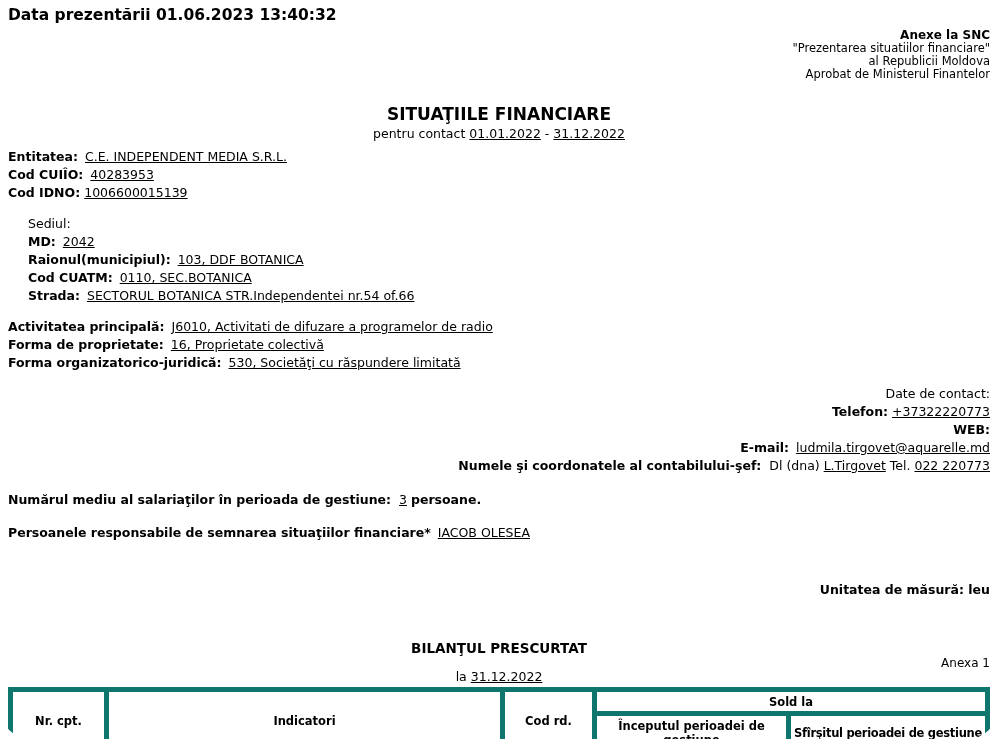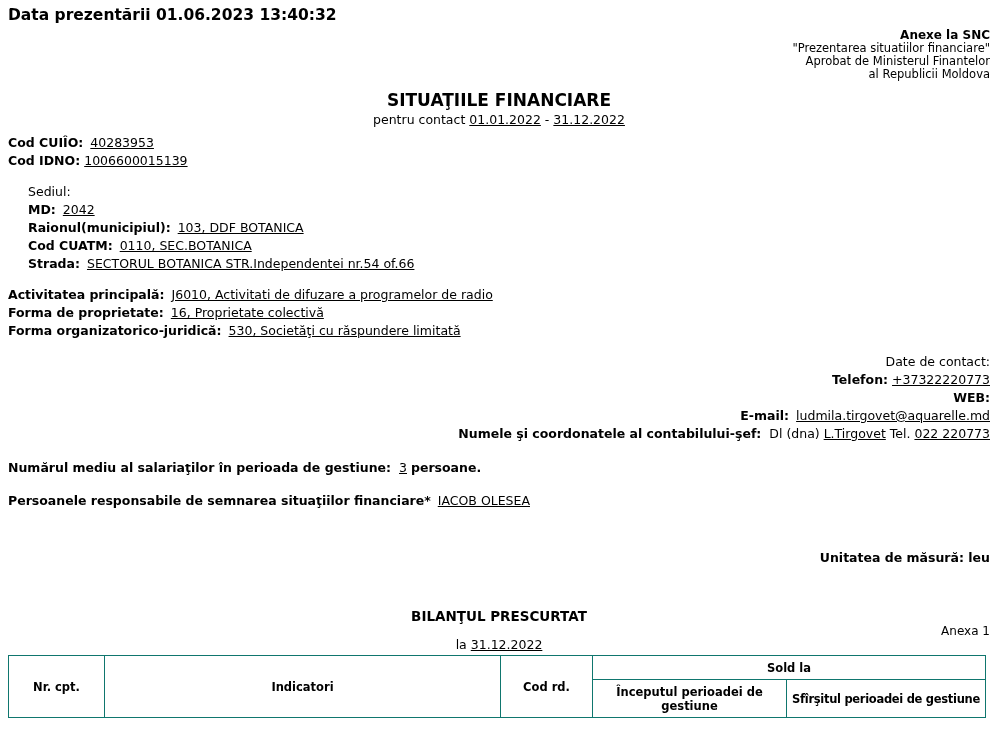--- a/index.html
+++ b/index.html
@@ -29,21 +29,21 @@
     font-size: 11.5px;
     line-height: 13px;
     margin-top: 4px;
   }
   .annex-block .first { font-weight: bold; font-size: 12px; }
 
   .title {
     text-align: center;
     font-size: 17px;
     font-weight: bold;
-    margin-top: 9px;
+    margin-top: 23px;
     line-height: 20px;
   }
   .subtitle {
     text-align: center;
     font-size: 12.5px;
     line-height: 16px;
     margin-top: 2px;
   }
 
   .sec-entity   { margin-top: 6px; }
@@ -69,21 +69,21 @@
   }
   .balance-annex { text-align: right; line-height: 14px; font-size: 12px; }
   .balance-date  { text-align: center; line-height: 14px; margin-bottom: 3px; }
 
   table.balance {
     width: 977px;
     border-collapse: collapse;
     table-layout: fixed;
   }
   table.balance th {
-    border: 1px solid #0f766e;
+    border: 5px solid #0f766e;
     font-size: 11.5px;
     font-weight: bold;
     text-align: center;
     vertical-align: middle;
     padding: 2px 3px;
     overflow: hidden;
   }
   th.soldla { height: 24px; }
   th.sub    { height: 38px; }
   th.nowrap { white-space: nowrap; letter-spacing: -0.3px; }
@@ -91,34 +91,37 @@
 </head>
 <body>
 
 <div class="page">
 
   <div class="doc-date">Data prezentării 01.06.2023 13:40:32</div>
 
   <div class="annex-block">
     <div class="first">Anexe la SNC</div>
     <div>"Prezentarea situatiilor financiare"</div>
+    <div>al Republicii Moldova</div>
     <div>Aprobat de Ministerul Finantelor</div>
-    <div>al Republicii Moldova</div>
   </div>
 
   <div class="title">SITUAŢIILE FINANCIARE</div>
 
   <div class="subtitle">
     <span>pentru contact</span>
     <span class="u">01.01.2022</span>
     <span>-</span>
     <span class="u">31.12.2022</span>
   </div>
 
   <div class="sec-entity">
+    <div class="line">
+      <span class="b">Entitatea:</span><span class="u val">C.E. INDEPENDENT MEDIA S.R.L.</span>
+    </div>
     <div class="line">
       <span class="b">Cod CUIÎO:</span><span class="u val">40283953</span>
     </div>
     <div class="line">
       <span class="b">Cod IDNO:</span><span class="u val2">1006600015139</span>
     </div>
   </div>
 
   <div class="sec-address">
     <div class="line">

